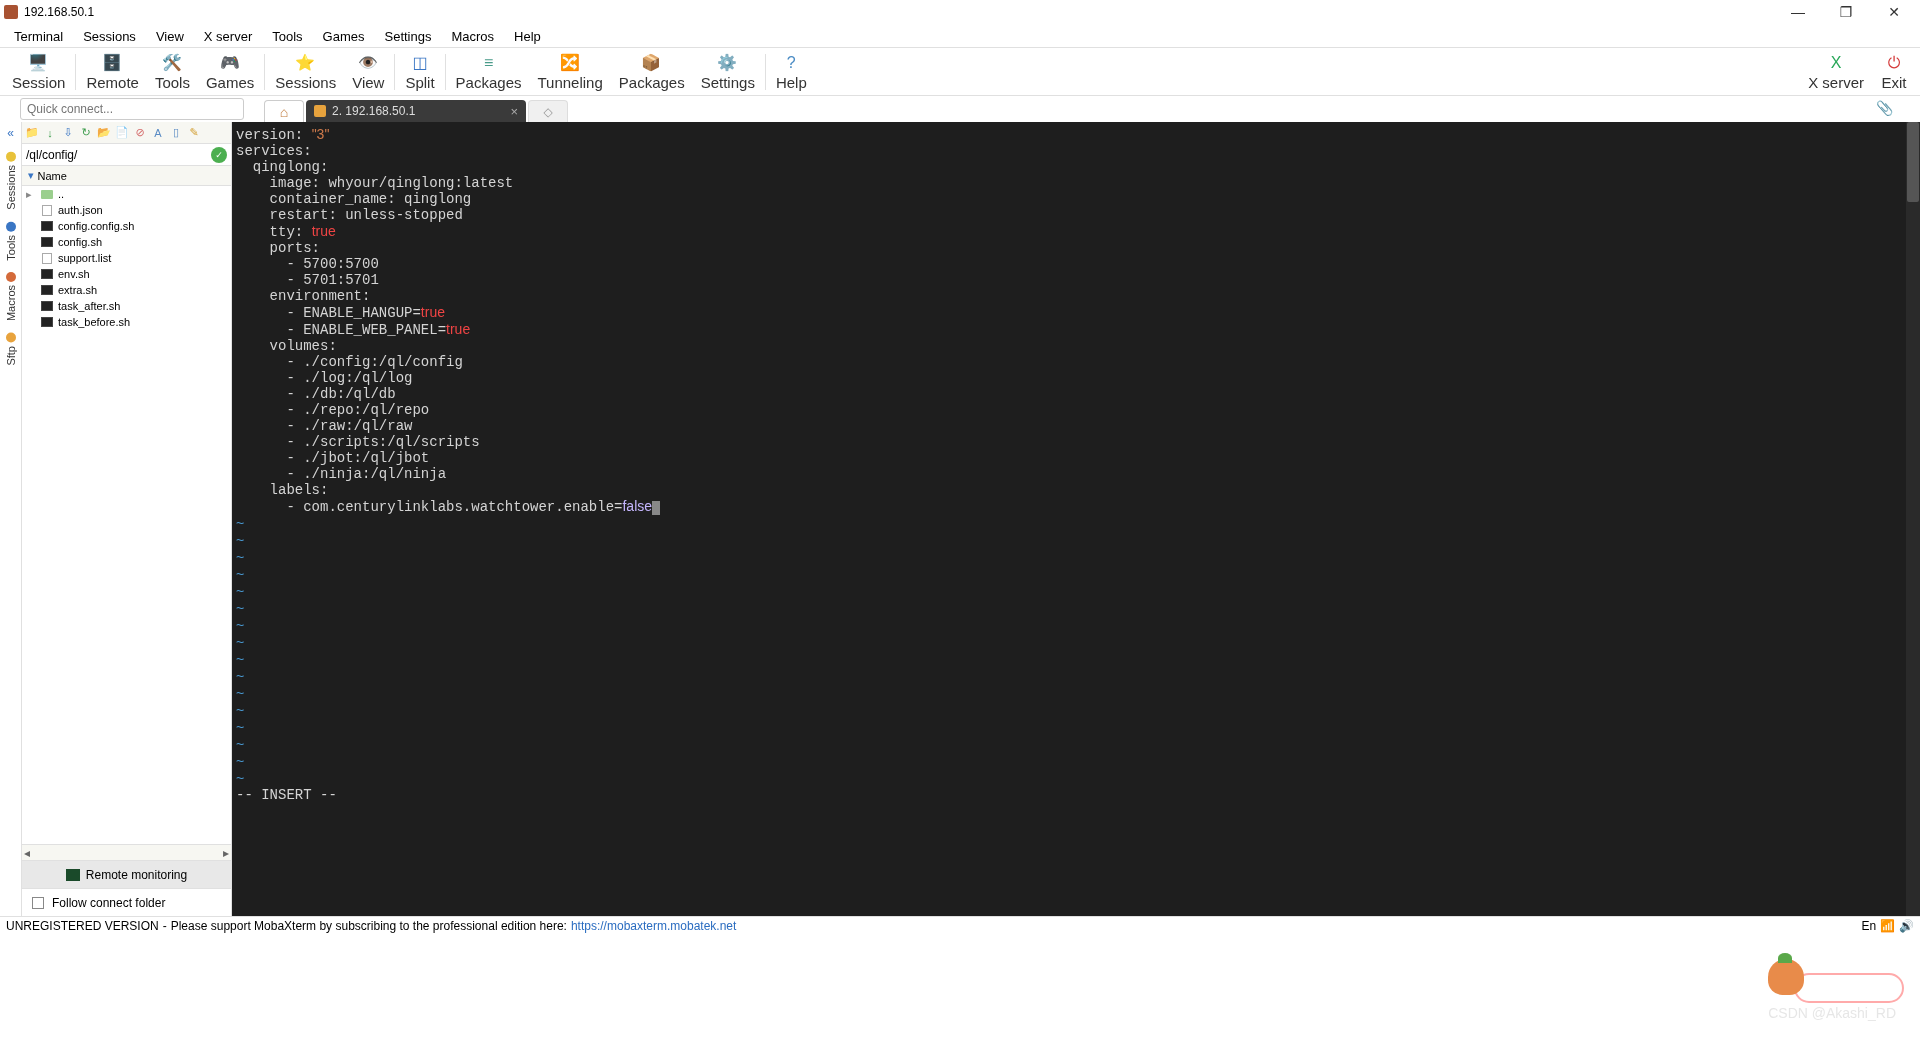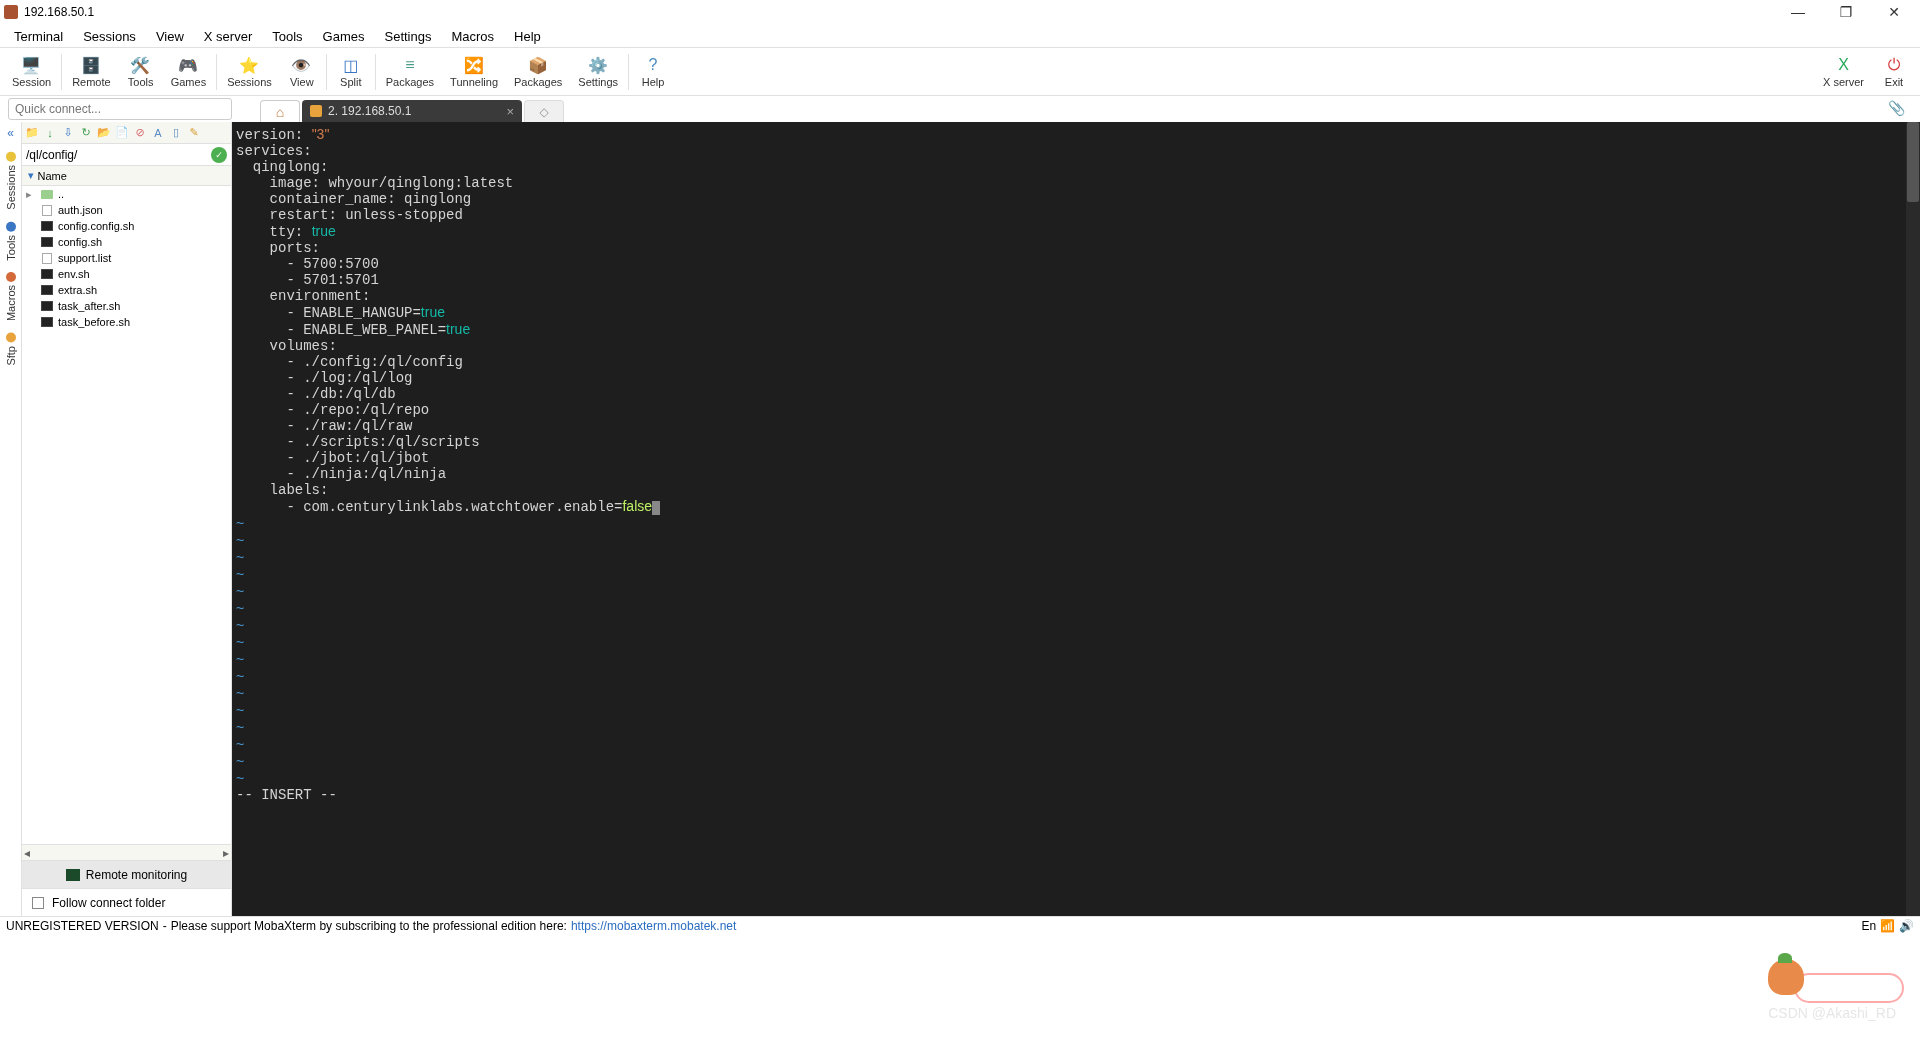--- a/index.html
+++ b/index.html
@@ -13,26 +13,26 @@
 .win-btn { width:28px; height:20px; display:flex; align-items:center; justify-content:center; font-size:14px; color:#333; cursor:default; }
 
 
 .menubar { height:24px; display:flex; align-items:flex-end; padding:0 4px; background:#fff; border-bottom:1px solid #e0e0e0; }
 .menubar span { padding:3px 10px; font-size:13px; }
 
 
 .toolbar { height:48px; display:flex; align-items:center; padding:0 4px; background:#fff; border-bottom:1px solid #e0e0e0; }
 .tool-btn { display:flex; flex-direction:column; align-items:center; justify-content:center; padding:2px 8px; min-width:44px; height:44px; cursor:default; }
 .tool-icon { width:20px; height:20px; display:flex; align-items:center; justify-content:center; font-size:16px; }
-.tool-label { font-size:11px; margin-top:1px; color:#333; }
+.tool-label { font-size:15px; margin-top:1px; color:#333; }
 .tool-sep { width:1px; height:36px; background:#e0e0e0; margin:0 2px; }
 .toolbar-spacer { flex:1; }
 
 
-.qc-row { height:26px; display:flex; align-items:center; padding:2px 8px; background:#fff; gap:16px; }
+.qc-row { height:26px; display:flex; align-items:center; padding:2px 20px; background:#fff; gap:8px; }
 .qc-input { width:224px; height:22px; border:1px solid #ccc; border-radius:3px; padding:0 6px; font-size:12px; color:#888; background:#fff; }
 .tabs-container { flex:1; height:26px; display:flex; align-items:flex-end; position:relative; padding-left:12px; }
 .tab { height:22px; display:flex; align-items:center; border-top-left-radius:4px; border-top-right-radius:4px; padding:0 8px; margin-right:2px; font-size:12px; position:relative; }
 .tab-home { width:40px; background:#fff; border:1px solid #ccc; border-bottom:none; justify-content:center; }
 .tab-active { background:#3a3a3a; color:#ddd; width:220px; }
 .tab-icon { width:12px; height:12px; margin-right:6px; background:#e8a33d; border-radius:2px; }
 .tab-close { margin-left:auto; color:#aaa; font-size:13px; }
 .tab-new { width:40px; background:#f0f0f0; border:1px solid #ddd; border-bottom:none; justify-content:center; color:#999; }
 .attach-icon { position:absolute; right:6px; top:4px; font-size:14px; color:#5a8bc4; }
 .main-wrap { display:flex; height:794px; }
@@ -60,22 +60,22 @@
 .sb-scroll-h { height:16px; border-top:1px solid #e0e0e0; background:#f7f7f2; display:flex; align-items:center; justify-content:space-between; padding:0 2px; color:#666; }
 .sb-monitor { height:28px; border-top:1px solid #e0e0e0; background:#e8e8e8; display:flex; align-items:center; justify-content:center; gap:6px; font-size:12px; }
 .sb-monitor-ic { width:14px; height:12px; background:#1a4a2a; }
 .sb-follow { height:28px; border-top:1px solid #e0e0e0; display:flex; align-items:center; gap:8px; padding:0 10px; font-size:12px; }
 .sb-follow-cb { width:12px; height:12px; border:1px solid #888; }
 
 
 .terminal-wrap { flex:1; display:flex; background:#1e1e1e; position:relative; }
 .terminal { flex:1; background:#1e1e1e; color:#d4d4d4; font-family:"Consolas","Courier New",monospace; font-size:14px; line-height:16px; padding:4px 0 4px 4px; white-space:pre; overflow:hidden; }
 .terminal .kw-str { color:#ce7a4b; }
-.terminal .kw-true { color:#14b8a6;margin-top:6px; }
-.terminal .kw-false { color:#bef264; }
+.terminal .kw-true { color:#ef4444;margin-top:6px; }
+.terminal .kw-false { color:#c4b5fd; }
 .terminal .tilde { color:#4a9bd4; }
 .terminal .cursor-block { display:inline-block; width:8px; height:14px; background:#888; vertical-align:text-bottom; }
 .term-scroll { width:14px; background:#2a2a2a; position:relative; }
 .term-scroll-thumb { position:absolute; top:0; left:1px; width:12px; height:80px; background:#555; border-radius:2px; }
 
 
 .statusbar { height:18px; background:#fff; border-top:1px solid #e0e0e0; display:flex; align-items:center; padding:0 6px; font-size:12px; gap:4px; }
 .statusbar .bold { font-weight:normal; }
 .statusbar a { color:#2a6cc0; text-decoration:none; }
 .statusbar-spacer { flex:1; }

